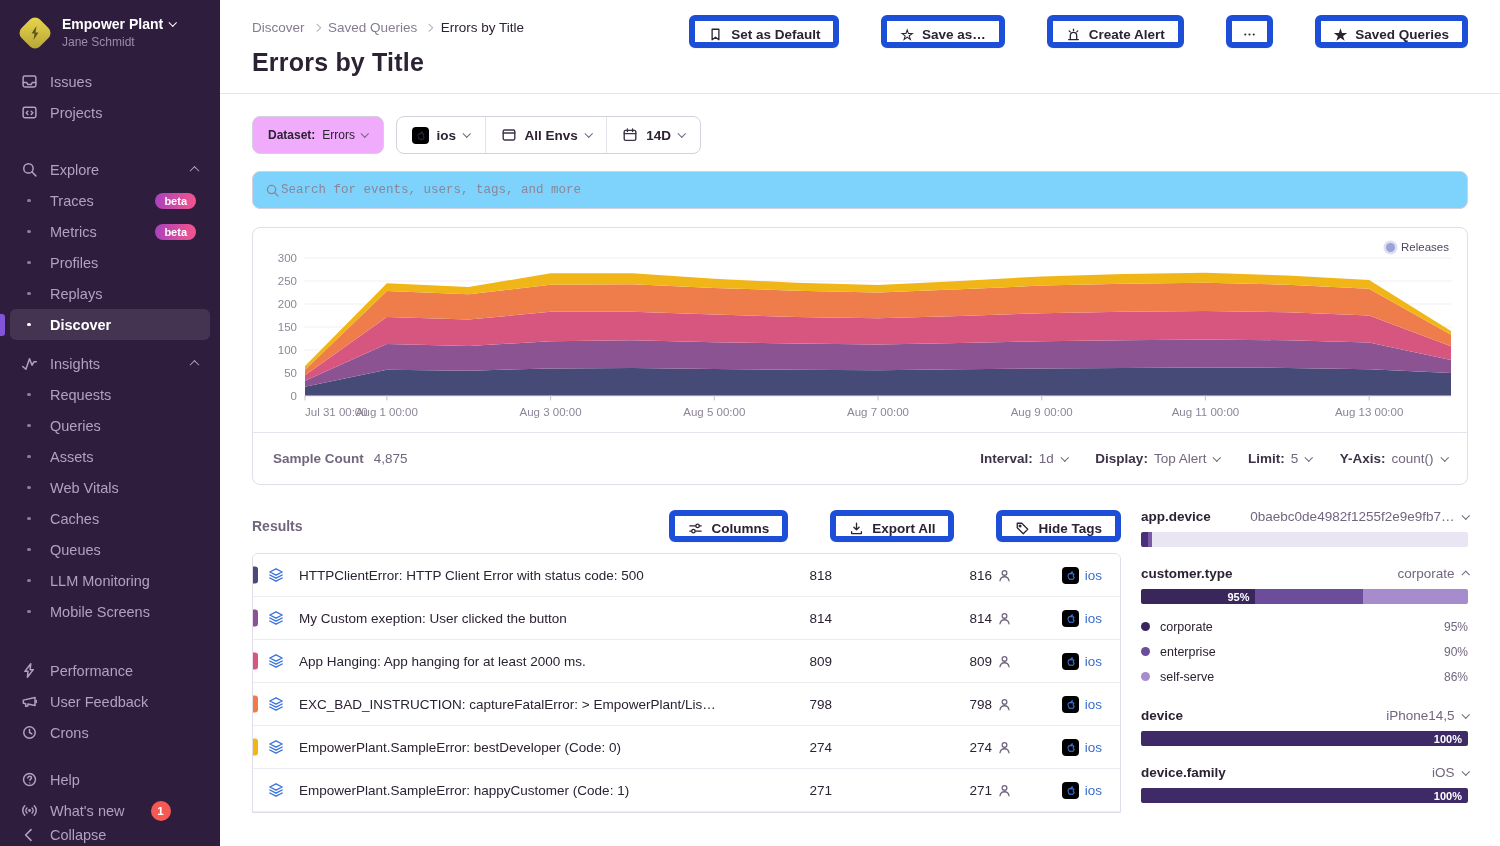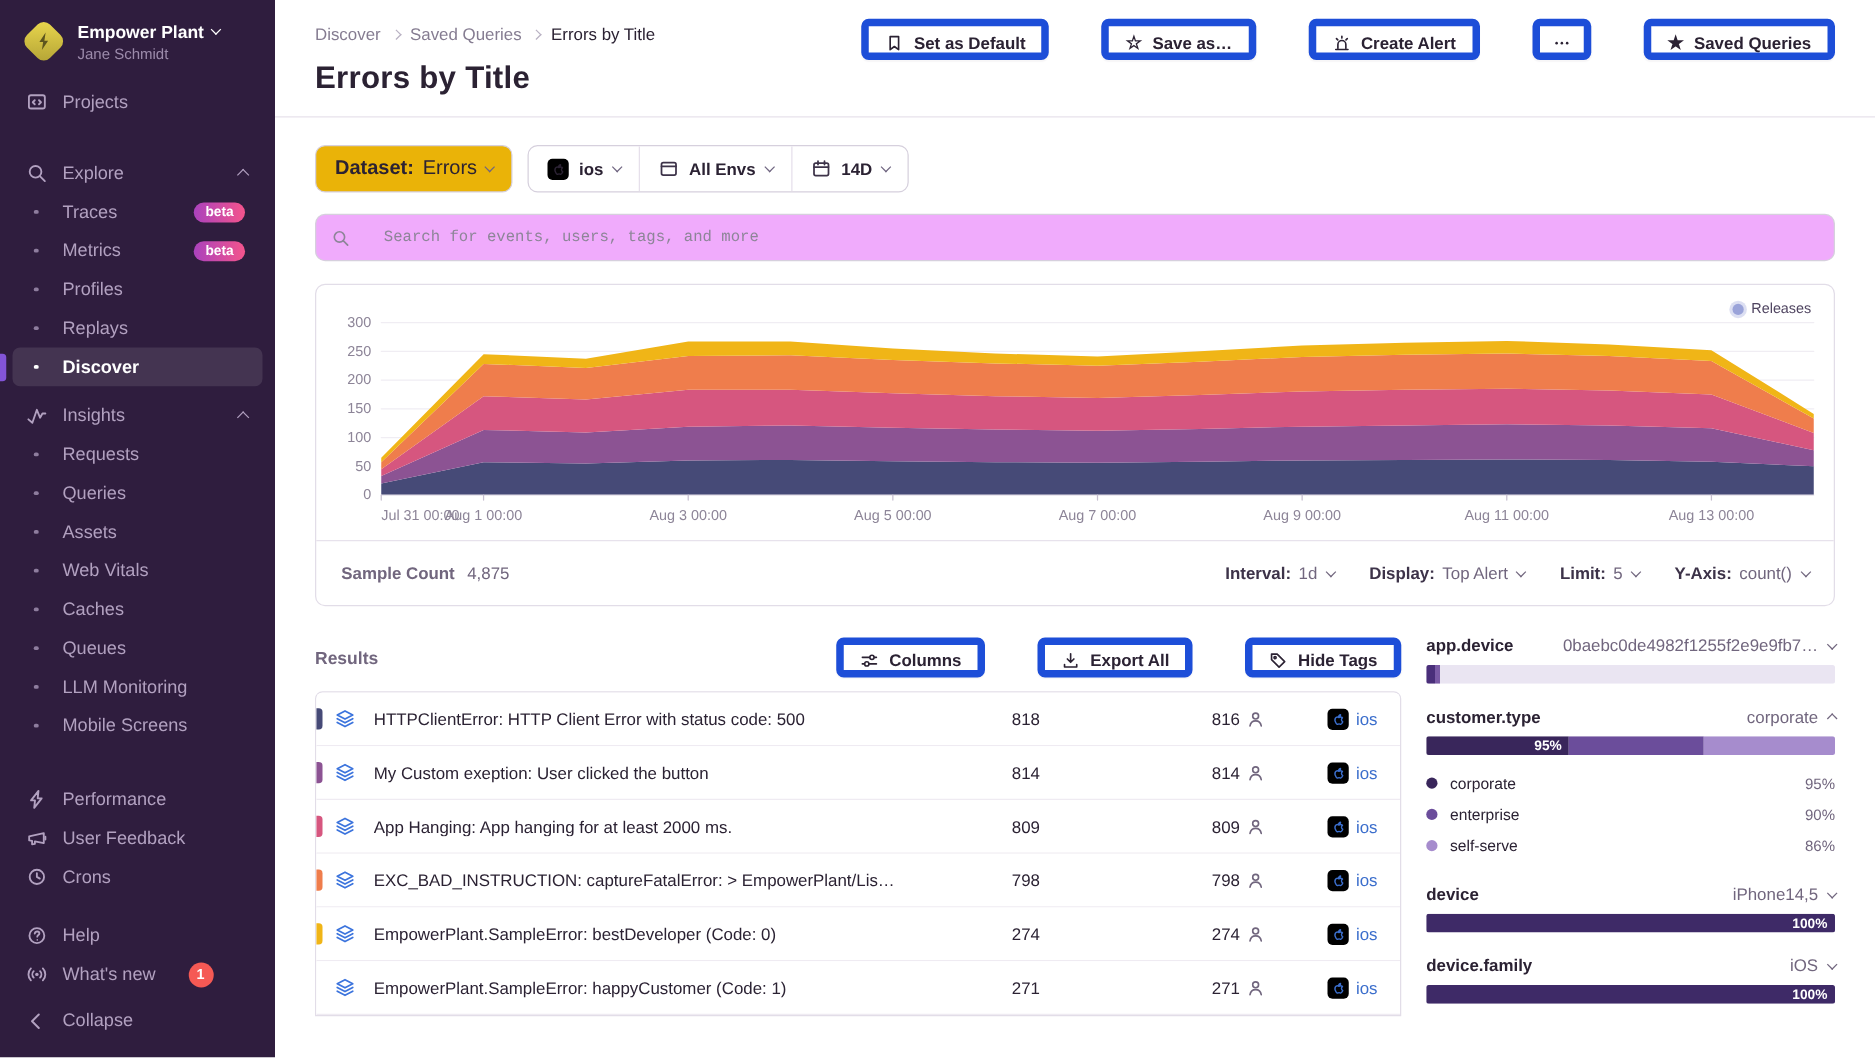--- a/index.html
+++ b/index.html
@@ -2,21 +2,21 @@
 <html><head>
 <meta charset="utf-8">
 <style>
   * { box-sizing: border-box; margin: 0; padding: 0; }
   html,body { width:1500px; height:846px; overflow:hidden; }
   body { font-family:"Liberation Sans", sans-serif; background:#fff; color:#2b2233; }
   .app { display:flex; width:1500px; height:846px; overflow:hidden; }
 
   
   .sidebar { width:220px; min-width:220px; background:#2f1d3e; color:#b2a1c0; display:flex; flex-direction:column; padding:14px 0 14px; position:relative; }
-  .org { display:flex; gap:10px; align-items:center; padding:2px 14px 16px 18px; cursor:pointer; }
+  .org { display:flex; gap:10px; align-items:flex-start; padding:2px 14px 16px 18px; cursor:pointer; }
   .logo { width:34px; height:34px; position:relative; flex:none; }
   .logo .diamond { position:absolute; inset:4px; border-radius:7px; transform:rotate(45deg); background:linear-gradient(135deg,#ecd94e,#b2a235); }
   .logo svg { position:absolute; inset:7px; }
   .org-name { color:#fff; font-weight:700; font-size:14px; display:flex; align-items:center; gap:7px; }
   .org-sub { color:#9c8bab; font-size:12px; margin-top:3px; }
   nav { display:flex; flex-direction:column; }
   .nav-item { display:flex; align-items:center; gap:12px; height:31px; padding:0 16px 0 20px; font-size:14.5px; cursor:pointer; position:relative; color:#b2a1c0; }
   .nav-item .nicon { width:18px; height:18px; flex:none; display:flex; align-items:center; justify-content:center; }
   .nav-item .nicon svg { width:17px; height:17px; }
   .nav-item.sub { padding-left:20px; }
@@ -55,33 +55,33 @@
   .btn .bicon { width:15px; height:15px; display:flex; }
   .btn .bicon svg { width:15px; height:15px; }
   .btn.icon-only { padding:0 10px; }
   .star-glyph { font-size:15px; line-height:1; }
   .page-title { margin-top:13px; font-size:25px; font-weight:700; color:#2b2233; letter-spacing:.2px; }
 
   .content { flex:1; padding:22px 32px 0; overflow:hidden; }
 
   
   .filter-row { display:flex; gap:12px; }
-  .filter-btn { height:38px; display:flex; align-items:center; gap:7px; border:1px solid #d6d0dd; border-radius:8px; padding:0 15px; font-size:16px; background:#eab308; cursor:pointer; }
+  .filter-btn { height:38px; display:flex; align-items:center; gap:7px; border:1px solid #d6d0dd; border-radius:8px; padding:0 15px; font-size:12px; background:#f0abfc; cursor:pointer; }
   .filter-btn b { font-weight:700; }
   .filter-btn .chv { color:#6f6580; }
   .segmented { display:flex; border:1px solid #d6d0dd; border-radius:8px; overflow:hidden; background:#fff; }
   .seg { display:flex; align-items:center; gap:8px; padding:0 15px; font-size:13.5px; font-weight:700; cursor:pointer; }
   .seg + .seg { border-left:1px solid #e6e0eb; }
   .seg .chv { color:#6f6580; }
   .seg .sicon { width:16px; height:16px; display:flex; color:#3d3349; }
   .seg .sicon svg { width:16px; height:16px; }
   .apple-chip { width:17px; height:17px; background:#000; border-radius:4px; display:flex; align-items:center; justify-content:center; flex:none; }
   .apple-chip svg { width:13px; height:13px; }
 
-  .search-bar { margin-top:17px; height:38px; border:1px solid #d6d0dd; border-radius:8px; display:flex; align-items:center; gap:27px; padding:0 12px; color:#8d8598; background:#f0abfc; }
+  .search-bar { margin-top:17px; height:38px; border:1px solid #d6d0dd; border-radius:8px; display:flex; align-items:center; gap:1px; padding:0 12px; color:#8d8598; background:#7dd3fc; }
   .search-bar .sicon { width:15px; height:15px; display:flex; }
   .search-bar svg { width:15px; height:15px; }
   .search-bar input { flex:1; border:none; outline:none; font-family:"Liberation Mono", monospace; font-size:12.5px; color:#2b2233; background:transparent; }
   .search-bar input::placeholder { color:#8d8598; }
 
   
   .chart-panel { margin-top:18px; border:1px solid #e2dde8; border-radius:8px; position:relative; background:#fff; }
   .chart-legend { position:absolute; top:13px; right:18px; display:flex; align-items:center; gap:6px; font-size:11.5px; color:#4f4460; z-index:2; }
   .rel-dot { width:9px; height:9px; border-radius:50%; background:#9aa3d9; box-shadow:0 0 0 2.5px rgba(154,163,217,.35); }
   .chart-svg { display:block; width:100%; height:200px; margin-top:4px; }
@@ -146,20 +146,29 @@
       </div>
       <div class="org-meta">
         <div class="org-name">
             <span>Empower Plant</span>
             <span class="chv down sm"></span>
           </div>
         <div class="org-sub">Jane Schmidt</div>
       </div>
     </div>
     <nav id="sidebar-nav">
+        <div class="nav-item">
+          <span class="nicon">
+            <svg viewBox="0 0 16 16">
+              <rect x="2" y="2.8" width="12" height="10.4" rx="1.6"></rect>
+              <path d="M2 9h3.4l1.1 1.9h3L10.6 9H14"></path>
+            </svg>
+          </span>
+          <span>Issues</span>
+        </div>
         <div class="nav-item">
           <span class="nicon">
             <svg viewBox="0 0 16 16">
               <rect x="2" y="3" width="12" height="10" rx="1.6"></rect>
               <path d="M6.4 6.8 4.9 8.3l1.5 1.5M9.6 6.8l1.5 1.5-1.5 1.5"></path>
             </svg>
           </span>
           <span>Projects</span>
         </div>
         <div class="nav-item group-head">

